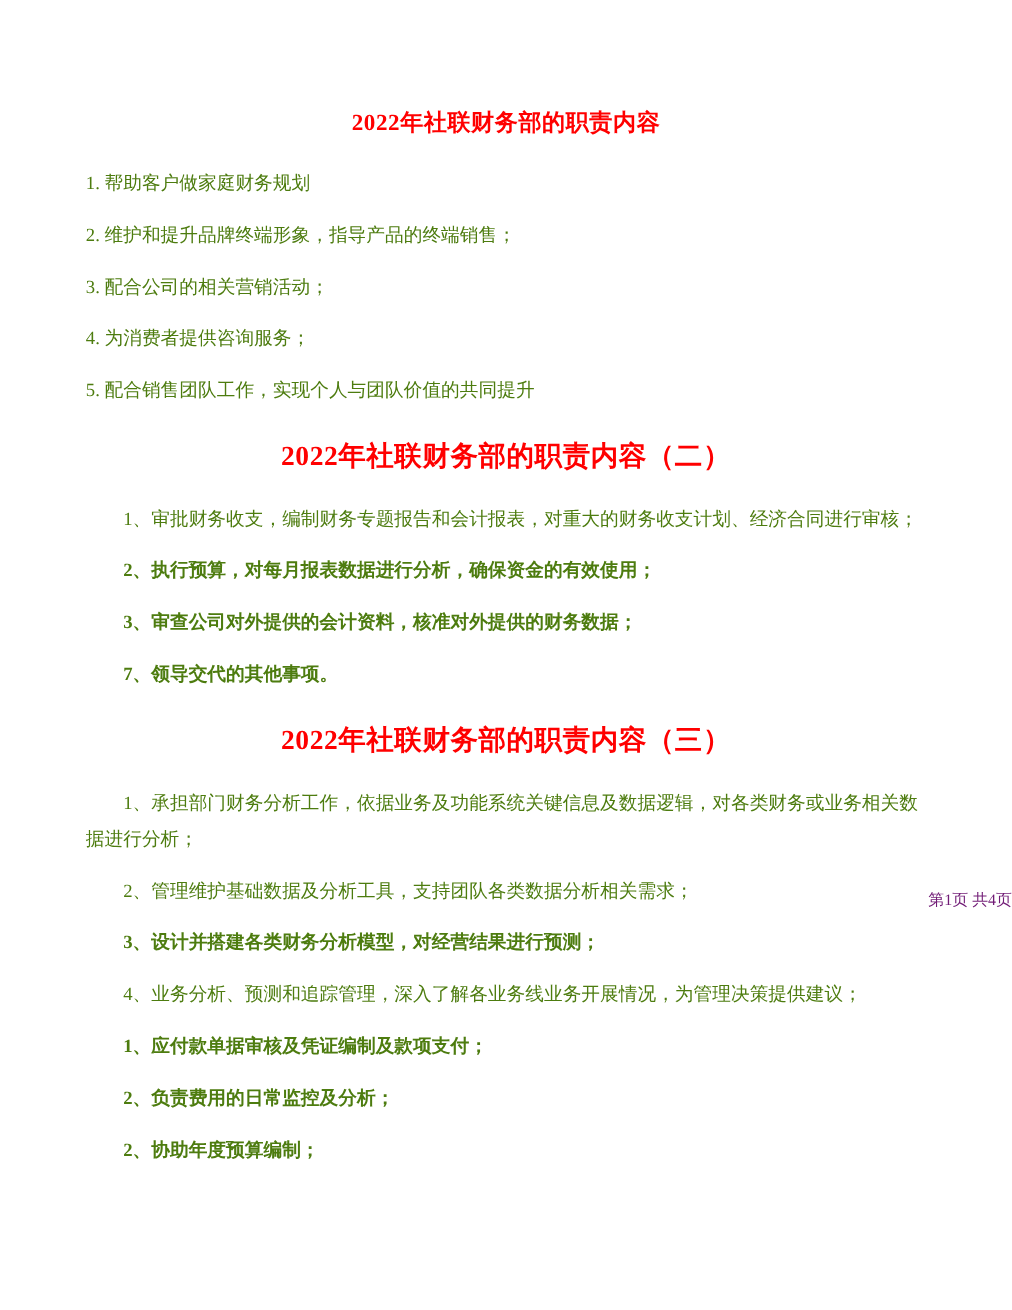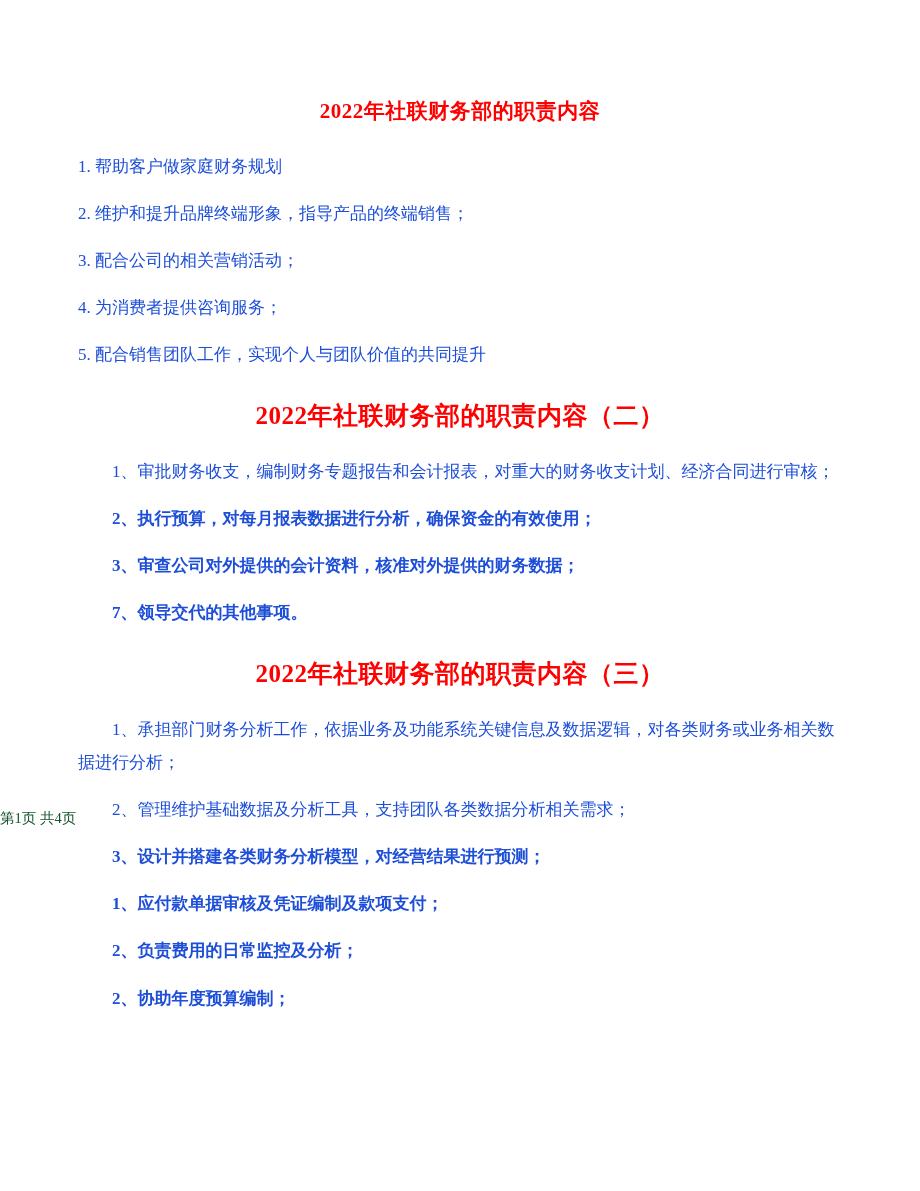--- a/index.html
+++ b/index.html
@@ -38,38 +38,38 @@
     font-weight: bold;
     letter-spacing: 0.5px;
     margin: 26px 0 20px 0;
     line-height: 1.5;
   }
   .para {
     font-size: 17px;
     line-height: 1.95;
     margin: 0 0 14px 0;
     text-indent: 0;
-    color: #1d4ed8;
+    color: #4d7c0f;
   }
   .para.indent {
     text-indent: 34px;
   }
   .para.bold {
     font-weight: bold;
   }
   .block {
     margin-bottom: 2px;
   }
   .footer {
     position: absolute;
     left: 0;
     right: 0;
     bottom: 40px;
-    text-align: left;
-    color: #14532d;
+    text-align: right;
+    color: #701a75;
     font-size: 14.5px;
     font-family: "Liberation Serif", "DejaVu Serif", serif;
   }
 </style>
 </head>
 <body>
 
 <div class="page">
 
   <h1 class="doc-title">2022年社联财务部的职责内容</h1>
@@ -87,20 +87,21 @@
     <p class="para indent bold">2、执行预算，对每月报表数据进行分析，确保资金的有效使用；</p>
     <p class="para indent bold">3、审查公司对外提供的会计资料，核准对外提供的财务数据；</p>
     <p class="para indent bold">7、领导交代的其他事项。</p>
   </div>
 
   <h2 class="section-title">2022年社联财务部的职责内容（三）</h2>
   <div class="block">
     <p class="para indent">1、承担部门财务分析工作，依据业务及功能系统关键信息及数据逻辑，对各类财务或业务相关数据进行分析；</p>
     <p class="para indent">2、管理维护基础数据及分析工具，支持团队各类数据分析相关需求；</p>
     <p class="para indent bold">3、设计并搭建各类财务分析模型，对经营结果进行预测；</p>
+    <p class="para indent">4、业务分析、预测和追踪管理，深入了解各业务线业务开展情况，为管理决策提供建议；</p>
   </div>
 
   <div class="block">
     <p class="para indent bold">1、应付款单据审核及凭证编制及款项支付；</p>
     <p class="para indent bold">2、负责费用的日常监控及分析；</p>
     <p class="para indent bold">2、协助年度预算编制；</p>
   </div>
 
   <div class="footer">第1页 共4页</div>
 </div>

